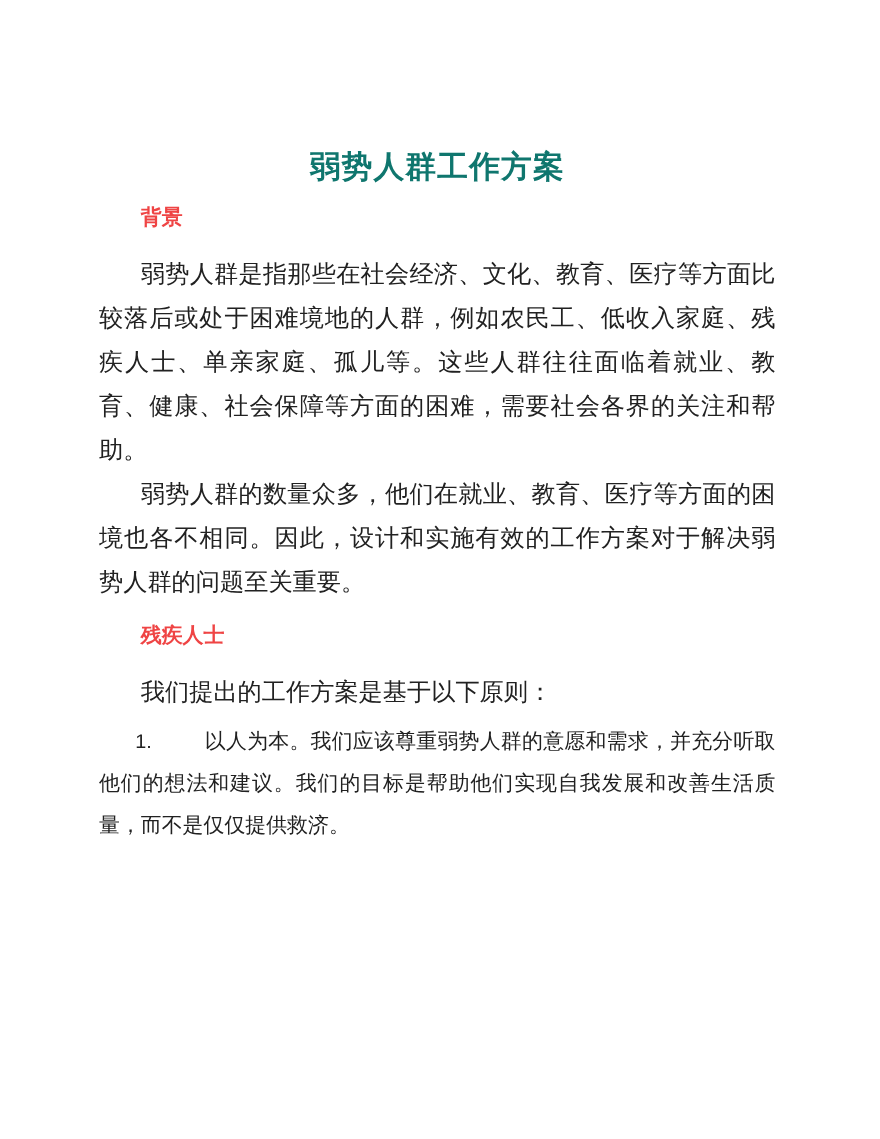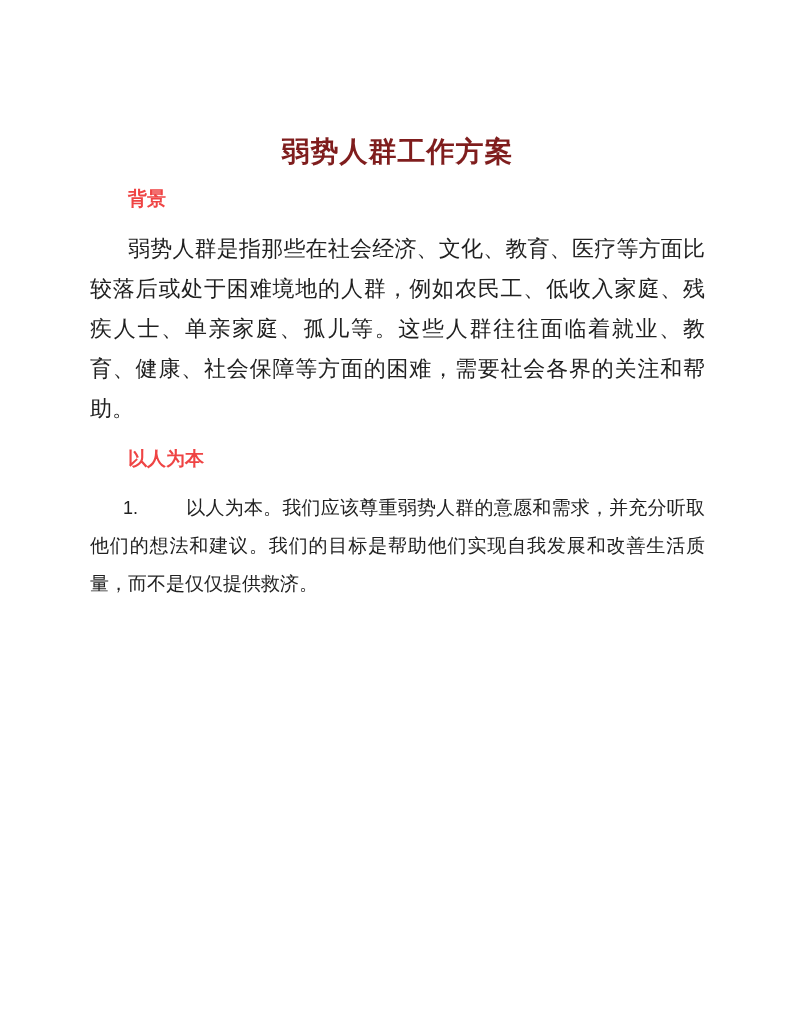--- a/index.html
+++ b/index.html
@@ -22,21 +22,21 @@
   }
   .content {
     box-sizing: border-box;
     padding: 135px 95px 0 90px; 
   }
   .doc-title {
     margin: 0 0 10px 0;
     font-size: 28px;
     line-height: 34px;
     font-weight: bold;
-    color: #7f1d1d;
+    color: #0f766e;
     text-align: center;
     letter-spacing: 1px;
   }
   .section-heading {
     margin: 10px 0 10px 0;
     font-size: 19px;
     line-height: 40px;
     font-weight: bold;
     color: #ef4444;
     padding-left: 38px; 
@@ -73,22 +73,24 @@
 </head>
 <body>
 
 <div class="page">
   <div class="content">
 
     <h1 class="doc-title">弱势人群工作方案</h1>
 
     <h2 class="section-heading first">背景</h2>
     <p class="para">弱势人群是指那些在社会经济、文化、教育、医疗等方面比较落后或处于困难境地的人群，例如农民工、低收入家庭、残疾人士、单亲家庭、孤儿等。这些人群往往面临着就业、教育、健康、社会保障等方面的困难，需要社会各界的关注和帮助。</p>
+    <p class="para">弱势人群的数量众多，他们在就业、教育、医疗等方面的困境也各不相同。因此，设计和实施有效的工作方案对于解决弱势人群的问题至关重要。</p>
 
 
-    <h2 class="section-heading">以人为本</h2>
+    <h2 class="section-heading">残疾人士</h2>
+    <p class="para">我们提出的工作方案是基于以下原则：</p>
 
     <p class="list-item">
       <span class="list-number">1.</span><span class="list-tab"></span><span>以人为本。我们应该尊重弱势人群的意愿和需求，并充分听取他们的想法和建议。我们的目标是帮助他们实现自我发展和改善生活质量，而不是仅仅提供救济。</span>
     </p>
 
   </div>
 </div>
 
 </body></html>

